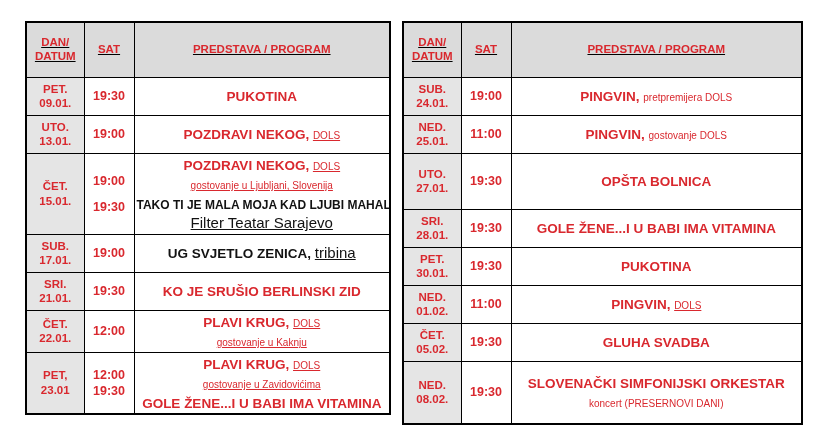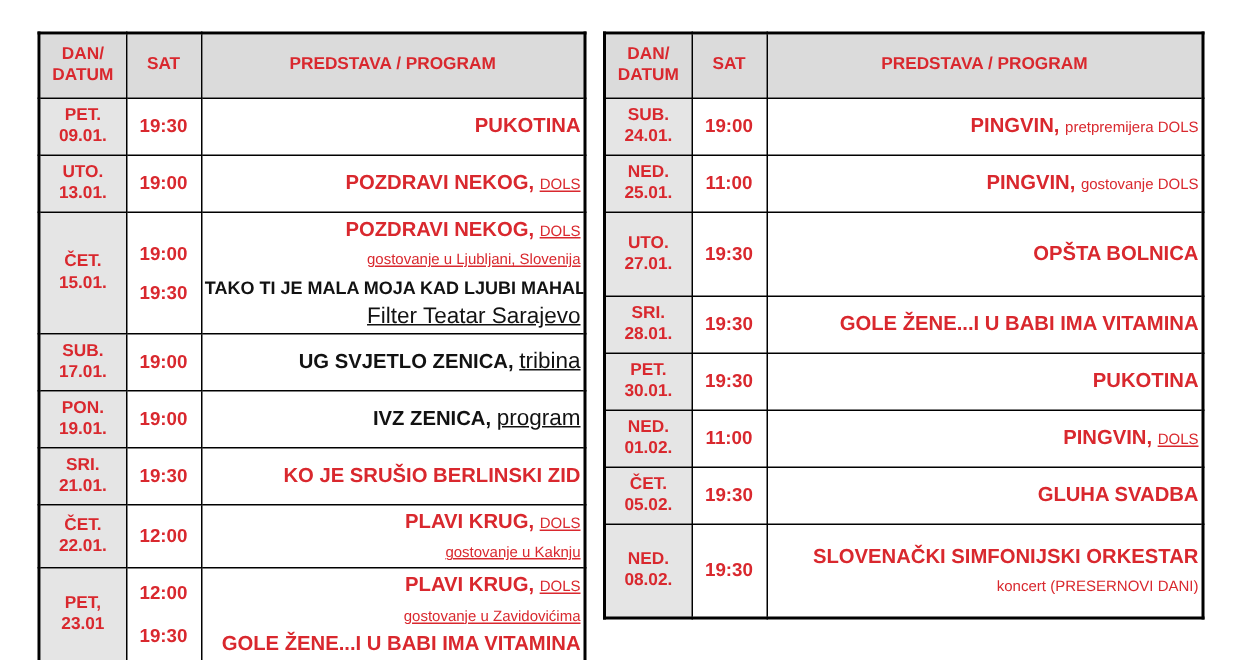--- a/index.html
+++ b/index.html
@@ -29,21 +29,21 @@
   table.ptable.left  { width: 366px; margin-right: 11px; }
   table.ptable.right { width: 401px; }
 
   .ptable th, .ptable td {
     border: 1px solid #000;
     padding: 1px 2px;
     text-align: center;
     vertical-align: middle;
     overflow: hidden;
   }
-  .ptable thead tr { height: 43px; }
+  .ptable thead tr { height: 55px; text-decoration: underline; }
   .ptable tbody tr { height: 38px; }
   .ptable tbody tr:nth-child(3) { height: 56px; }
   .ptable tbody tr:nth-child(8) { height: 63px; }
 
   .ptable th {
     background: #dbdbdb;
     color: #d9282e;
     font-size: 11.5px;
     font-weight: bold;
     line-height: 1.2;
@@ -66,21 +66,21 @@
   .times {
     display: flex;
     flex-direction: column;
     justify-content: center;
     align-items: center;
     gap: 2px;
   }
   tbody tr:nth-child(3) .times.multi { height: 52px; justify-content: space-around; gap: 0; }
   tbody tr:nth-child(8) .times.multi { height: 59px; justify-content: space-around; gap: 0; }
 
-  td.program-cell { line-height: 1.22; text-align: right; }
+  td.program-cell { line-height: 1.22; }
   .prog-line { white-space: nowrap; }
 
   
   .st-title-red      { color: #d9282e; font-weight: bold; font-size: 13.5px; }
   .st-title-black    { color: #121212; font-weight: bold; font-size: 13.5px; }
   .st-title-black-sm { color: #121212; font-weight: bold; font-size: 12px; }
   .st-link-red       { color: #d9282e; font-size: 10px; text-decoration: underline; }
   .st-link-red-md    { color: #d9282e; font-size: 10px; }
   .st-link-black     { color: #121212; font-size: 15px; text-decoration: underline; }
 </style>
@@ -162,34 +162,20 @@
               <div class="times">
                 <div>19:00</div>
               </div>
             </td>
             <td class="program-cell">
               <div class="prog-line"><span class="st-title-black">UG SVJETLO ZENICA, </span><span class="st-link-black">tribina</span></div>
             </td>
           </tr>
           <tr>
             <td class="day-cell">
-              <div>PON.</div>
-              <div>19.01.</div>
-            </td>
-            <td class="time-cell">
-              <div class="times">
-                <div>19:00</div>
-              </div>
-            </td>
-            <td class="program-cell">
-              <div class="prog-line"><span class="st-title-black">IVZ ZENICA, </span><span class="st-link-black">program</span></div>
-            </td>
-          </tr>
-          <tr>
-            <td class="day-cell">
               <div>SRI.</div>
               <div>21.01.</div>
             </td>
             <td class="time-cell">
               <div class="times">
                 <div>19:30</div>
               </div>
             </td>
             <td class="program-cell">
               <div class="prog-line"><span class="st-title-red">KO JE SRUŠIO BERLINSKI ZID</span></div>

